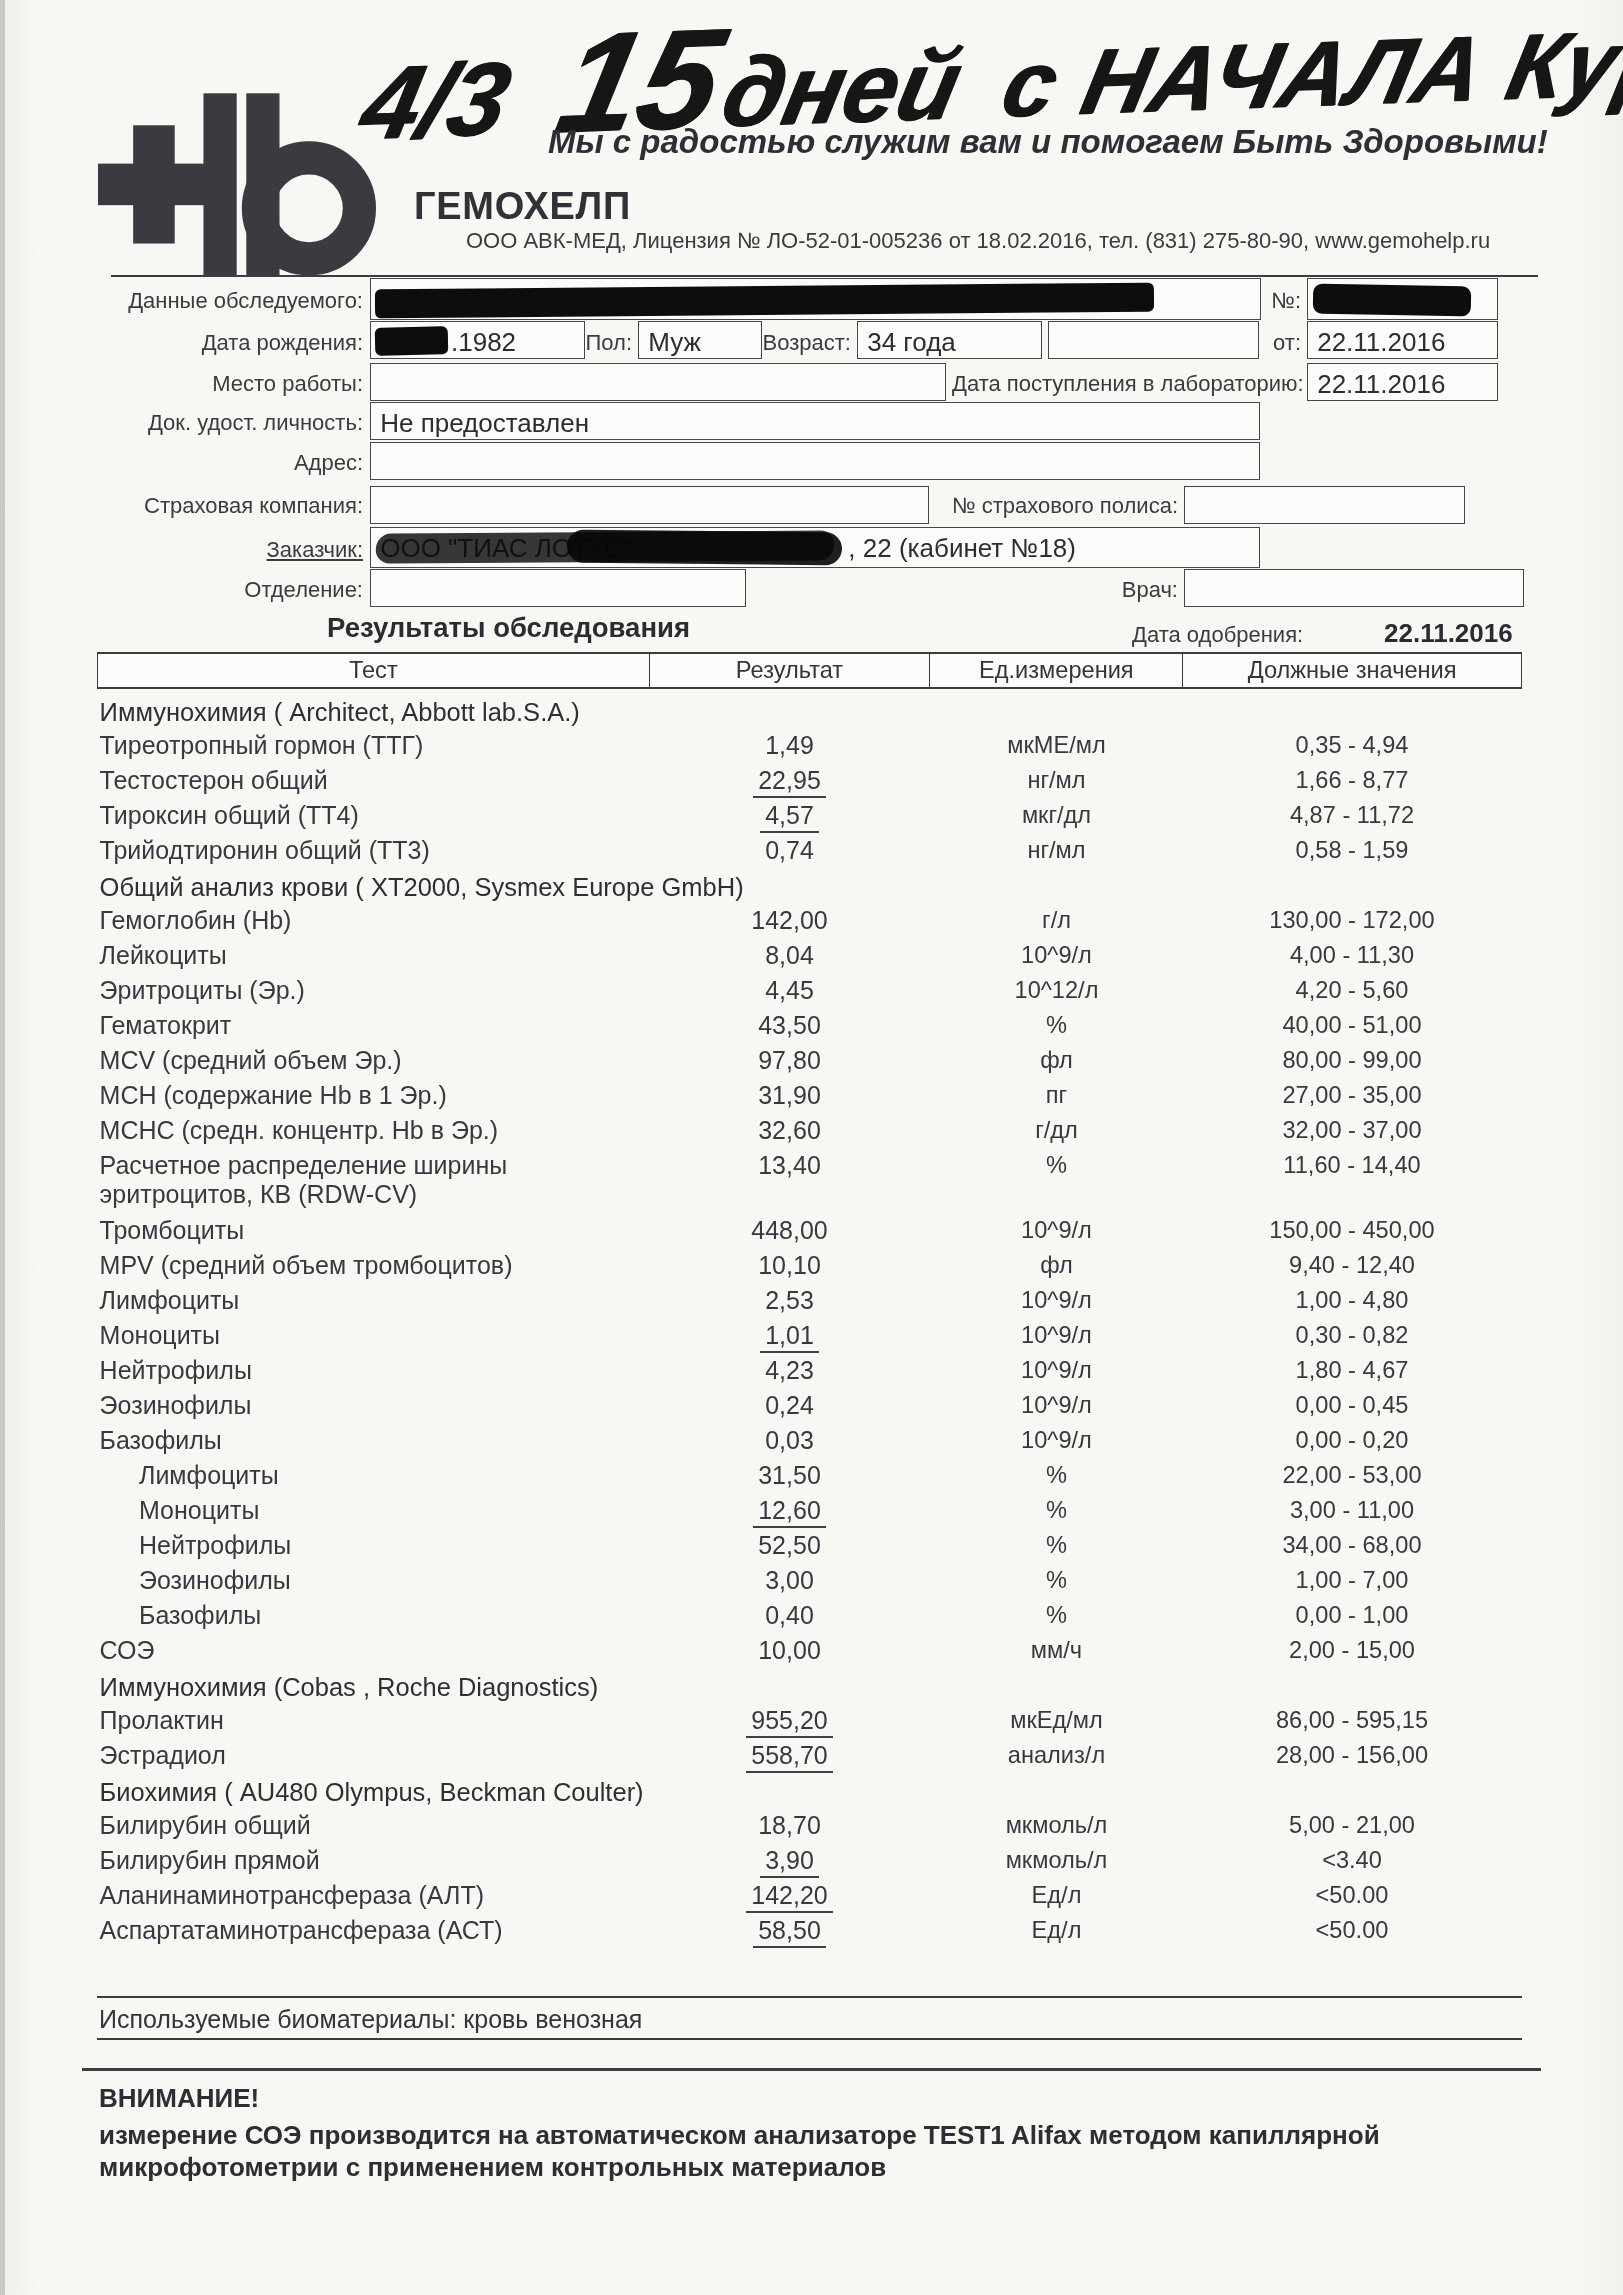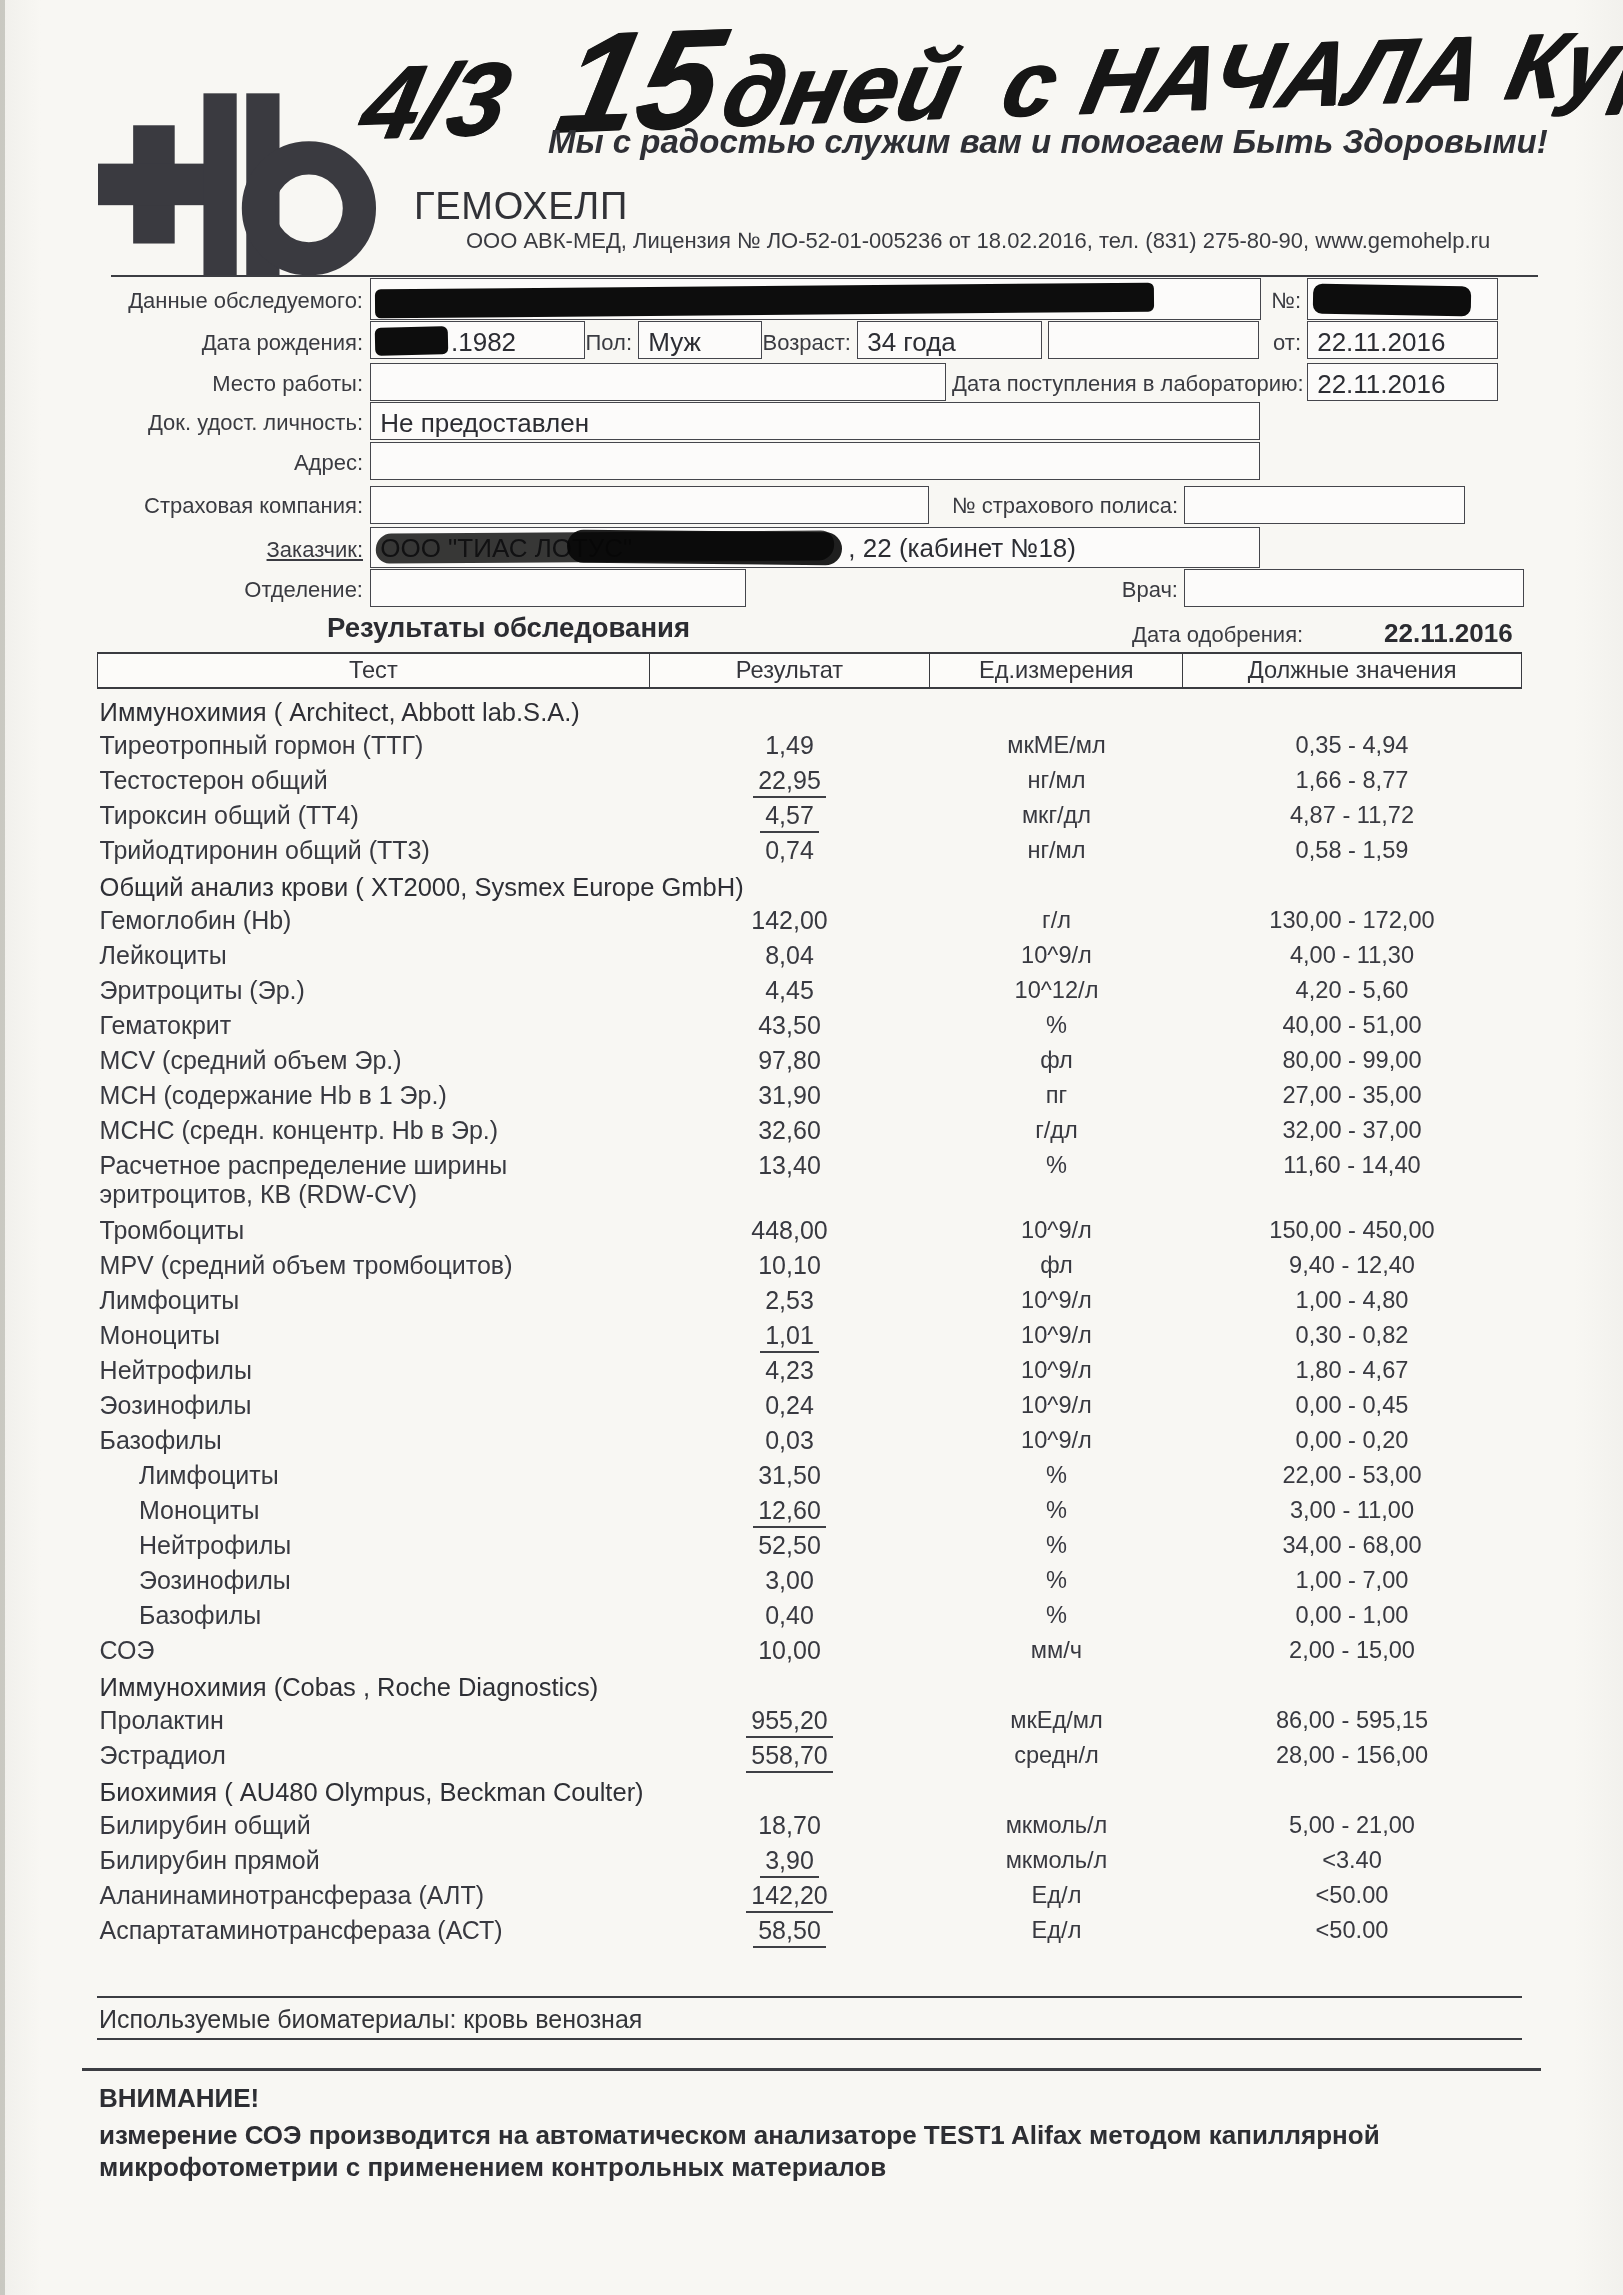--- a/index.html
+++ b/index.html
@@ -18,21 +18,21 @@
   .fval{position:absolute;left:9.2px;top:5.2px;font-size:26px;color:#2c2d33;white-space:nowrap;}
   .redact{position:absolute;background:#0d0d0d;border-radius:5.9px;}
   .scan-strip{position:absolute;left:0;top:0;width:4.6px;height:100%;background:#8a887f;opacity:.38;}
   
   .hw{position:absolute;left:363px;top:-16.4px;color:#161616;transform:rotate(-2deg);font-style:italic;font-weight:700;white-space:nowrap;}
   .hw span{display:inline-block;transform:skewX(-14deg);text-shadow:1.3px 0 0 currentColor,0 0.7px 0 currentColor;}
   .hw-s1{font-size:103px;margin-right:56px;}
   .hw-s2{font-size:141px;margin-right:5.2px;}
   .hw-s3{font-size:98px;margin-right:46px;}
   .hw-s4{font-size:92px;letter-spacing:1.3px;}
-  .logo-text{font-size:38px;font-weight:400;color:#313237;letter-spacing:0.7px;text-align:center;}
+  .logo-text{font-size:38px;font-weight:700;color:#313237;letter-spacing:0.7px;text-align:center;}
   .slogan{font-size:33px;font-weight:700;font-style:italic;color:#2e2f35;white-space:nowrap;}
   .company{font-size:22px;color:#3a3b41;white-space:nowrap;}
   .hr{position:absolute;background:#3c3d42;}
   
   .res-title{font-size:27.5px;font-weight:700;color:#2b2c31;}
   .appr-lbl{font-size:22px;color:#3a3b41;}
   .appr-val{font-size:26px;font-weight:700;color:#2b2c31;}
   .t-head{position:absolute;left:97px;top:652px;width:1425px;height:37px;box-sizing:border-box;
           border-top:2.6px solid #3a3b40;border-bottom:2px solid #3a3b40;border-left:1.3px solid #3a3b40;border-right:1.3px solid #3a3b40;
           display:flex;background:rgba(255,255,255,.5);}
@@ -369,21 +369,21 @@
         </div>
         <div class="c2"><span class="val flag">955,20</span></div>
         <div class="c3">мкЕд/мл</div>
         <div class="c4">86,00 - 595,15</div>
       </div>
       <div class="t-row">
         <div class="c1">
           <div>Эстрадиол</div>
         </div>
         <div class="c2"><span class="val flag">558,70</span></div>
-        <div class="c3">средн/л</div>
+        <div class="c3">анализ/л</div>
         <div class="c4">28,00 - 156,00</div>
       </div>
       <div class="t-sec">Биохимия ( AU480 Olympus, Beckman Coulter)</div>
       <div class="t-row">
         <div class="c1">
           <div>Билирубин общий</div>
         </div>
         <div class="c2"><span class="val">18,70</span></div>
         <div class="c3">мкмоль/л</div>
         <div class="c4">5,00 - 21,00</div>

